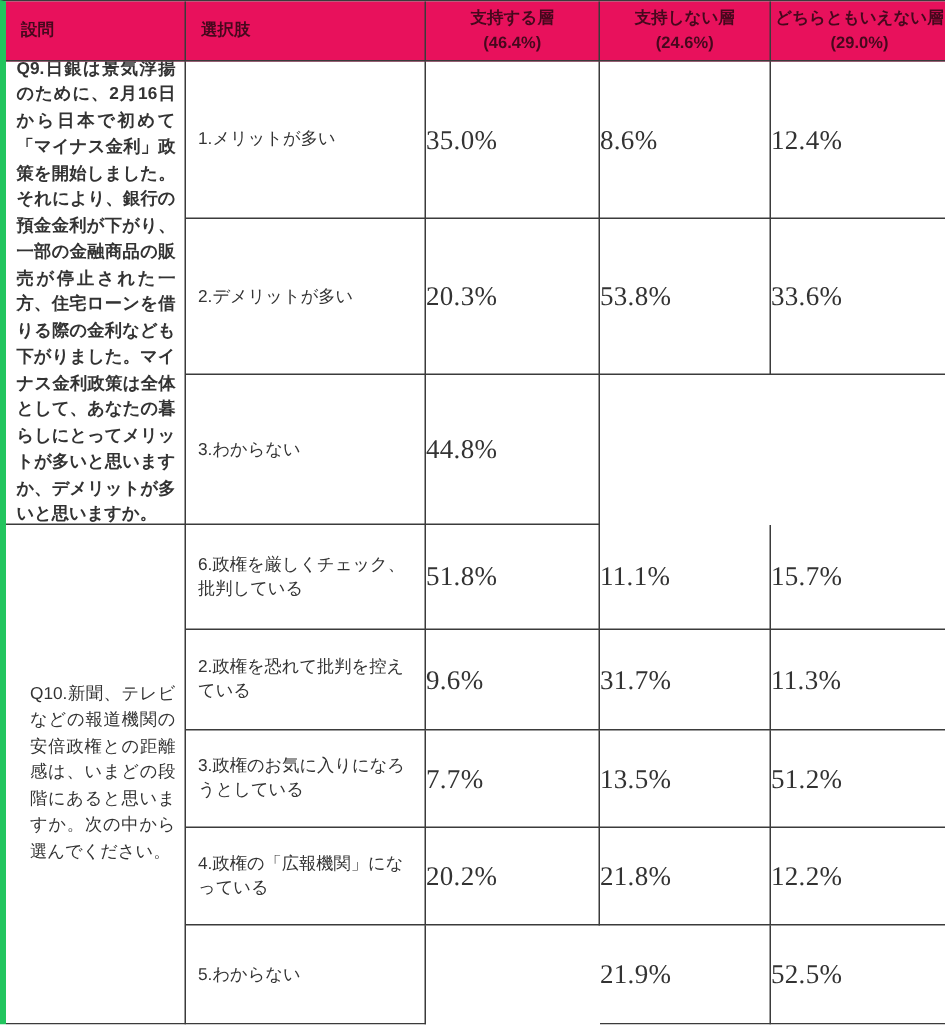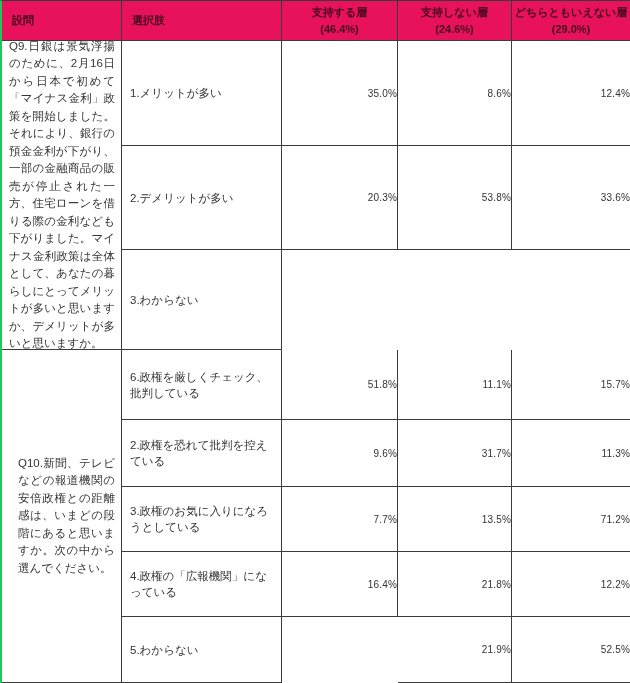--- a/index.html
+++ b/index.html
@@ -5,21 +5,21 @@
   html,body{margin:0;padding:0;background:#ffffff;}
   body{font-family:"Liberation Sans","DejaVu Sans",sans-serif;color:#333;}
   .table{
     position:relative;
     width:630px;height:683px;
     box-sizing:border-box;
     display:grid;
     grid-template-columns:120px 160px 116px 114px 119px;
     grid-template-rows:40px 105px 104px 100px 70px 67px 65px 65px 66px;
     border-top:1px solid #3b3b3b;
-    border-left:2px solid #22c55e;
+    border-left:4px solid #22c55e;
     background:#fff;
   }
   .cell{
     box-sizing:border-box;
     border-right:1px solid #3b3b3b;
     border-bottom:1px solid #3b3b3b;
     display:flex;
     align-items:center;
     overflow:hidden;
   }
@@ -46,29 +46,30 @@
   }
   .qcell .qtext{width:100%;}
   
   .ccell{
     padding:2px 4px 2px 8px;
     font-size:11.5px;
     line-height:16px;
   }
   
   .vcell{
-    justify-content:flex-end;
-    font-size:10px;
+    justify-content:flex-start;
+    font-size:18px;
     letter-spacing:0.2px;
+    font-family:Liberation Serif, serif;
   }
   
   .c1{grid-column:1}.c2{grid-column:2}.c3{grid-column:3}.c4{grid-column:4}.c5{grid-column:5}
   .r1{grid-row:1}.r2{grid-row:2}.r3{grid-row:3}.r4{grid-row:4}.r5{grid-row:5}
   .r6{grid-row:6}.r7{grid-row:7}.r8{grid-row:8}.r9{grid-row:9}
-  .q9{grid-row:2 / span 3;grid-column:1;}
+  .q9{grid-row:2 / span 3;grid-column:1;font-weight:bold;}
   .q10{grid-row:5 / span 5;grid-column:1;padding-left:16px;}
 </style>
 </head>
 <body>
 
 <div class="table">
 
   <div class="cell hcell left c1 r1">
     <span class="hl">設問</span>
   </div>
@@ -114,20 +115,23 @@
   <div class="cell vcell c4 r3">
     <span>53.8%</span>
   </div>
   <div class="cell vcell c5 r3">
     <span>33.6%</span>
   </div>
 
   <div class="cell ccell c2 r4">
     <span>3.わからない</span>
   </div>
+  <div class="cell vcell c3 r4">
+    <span>44.8%</span>
+  </div>
 
   <div class="cell qcell q10">
     <div class="qtext">Q10.新聞、テレビなどの報道機関の安倍政権との距離感は、いまどの段階にあると思いますか。次の中から選んでください。</div>
   </div>
 
   <div class="cell ccell c2 r5">
     <span>6.政権を厳しくチェック、批判している</span>
   </div>
   <div class="cell vcell c3 r5">
     <span>51.8%</span>
@@ -155,28 +159,28 @@
   <div class="cell ccell c2 r7">
     <span>3.政権のお気に入りになろうとしている</span>
   </div>
   <div class="cell vcell c3 r7">
     <span>7.7%</span>
   </div>
   <div class="cell vcell c4 r7">
     <span>13.5%</span>
   </div>
   <div class="cell vcell c5 r7">
-    <span>71.2%</span>
+    <span>51.2%</span>
   </div>
 
   <div class="cell ccell c2 r8">
     <span>4.政権の「広報機関」になっている</span>
   </div>
   <div class="cell vcell c3 r8">
-    <span>16.4%</span>
+    <span>20.2%</span>
   </div>
   <div class="cell vcell c4 r8">
     <span>21.8%</span>
   </div>
   <div class="cell vcell c5 r8">
     <span>12.2%</span>
   </div>
 
   <div class="cell ccell c2 r9">
     <span>5.わからない</span>

